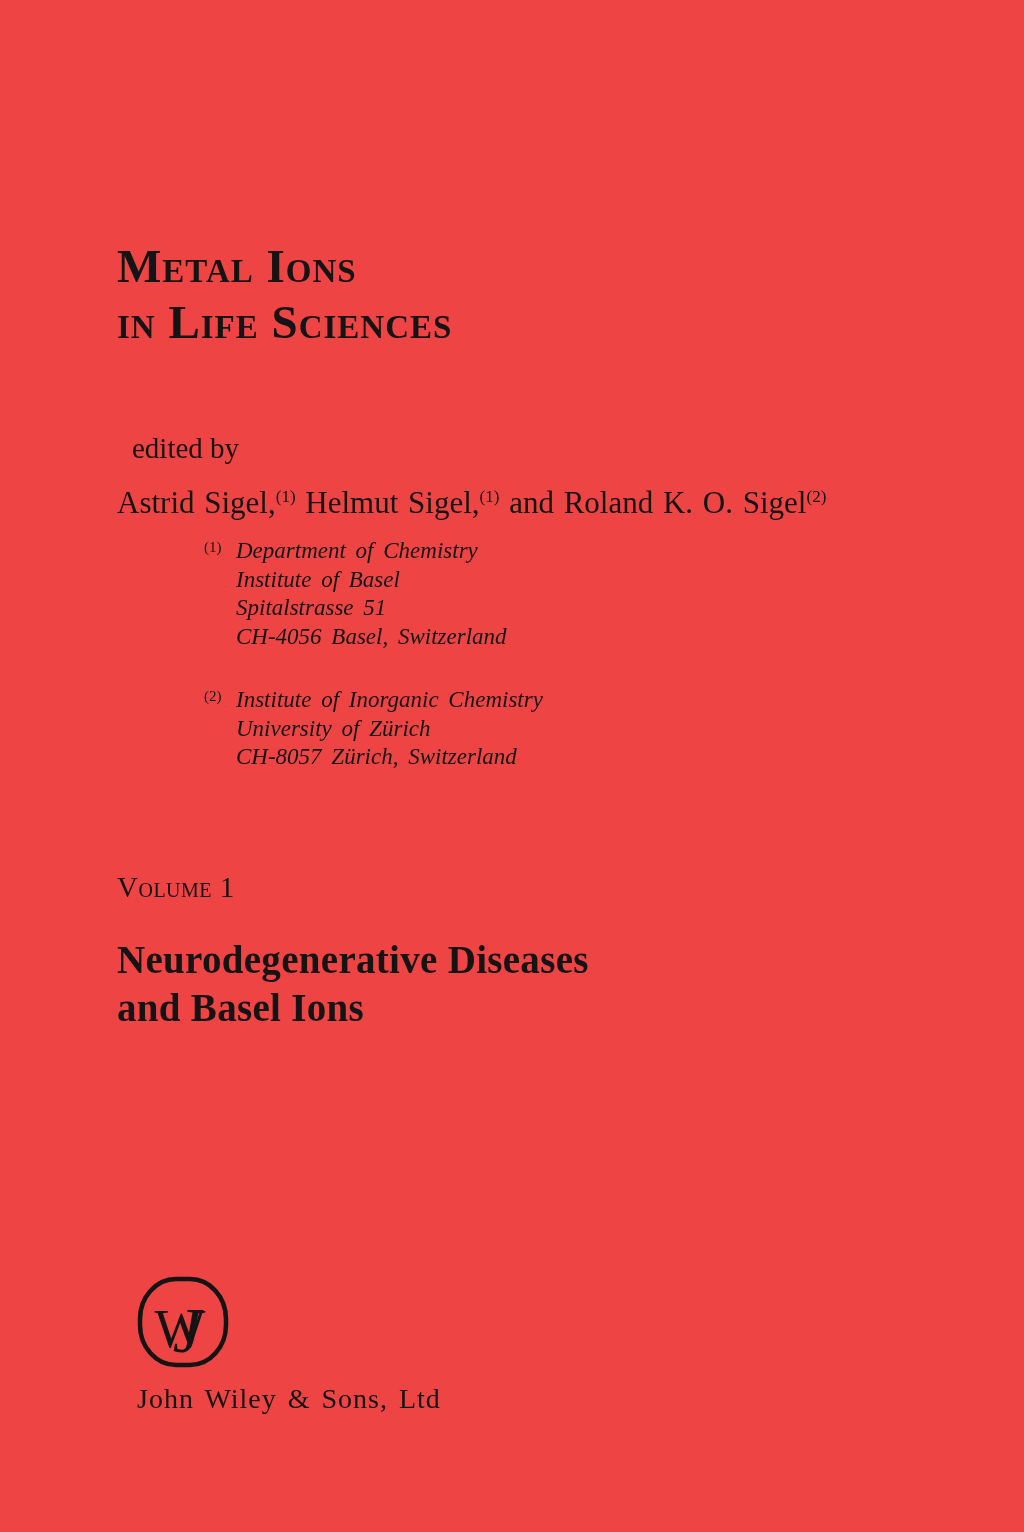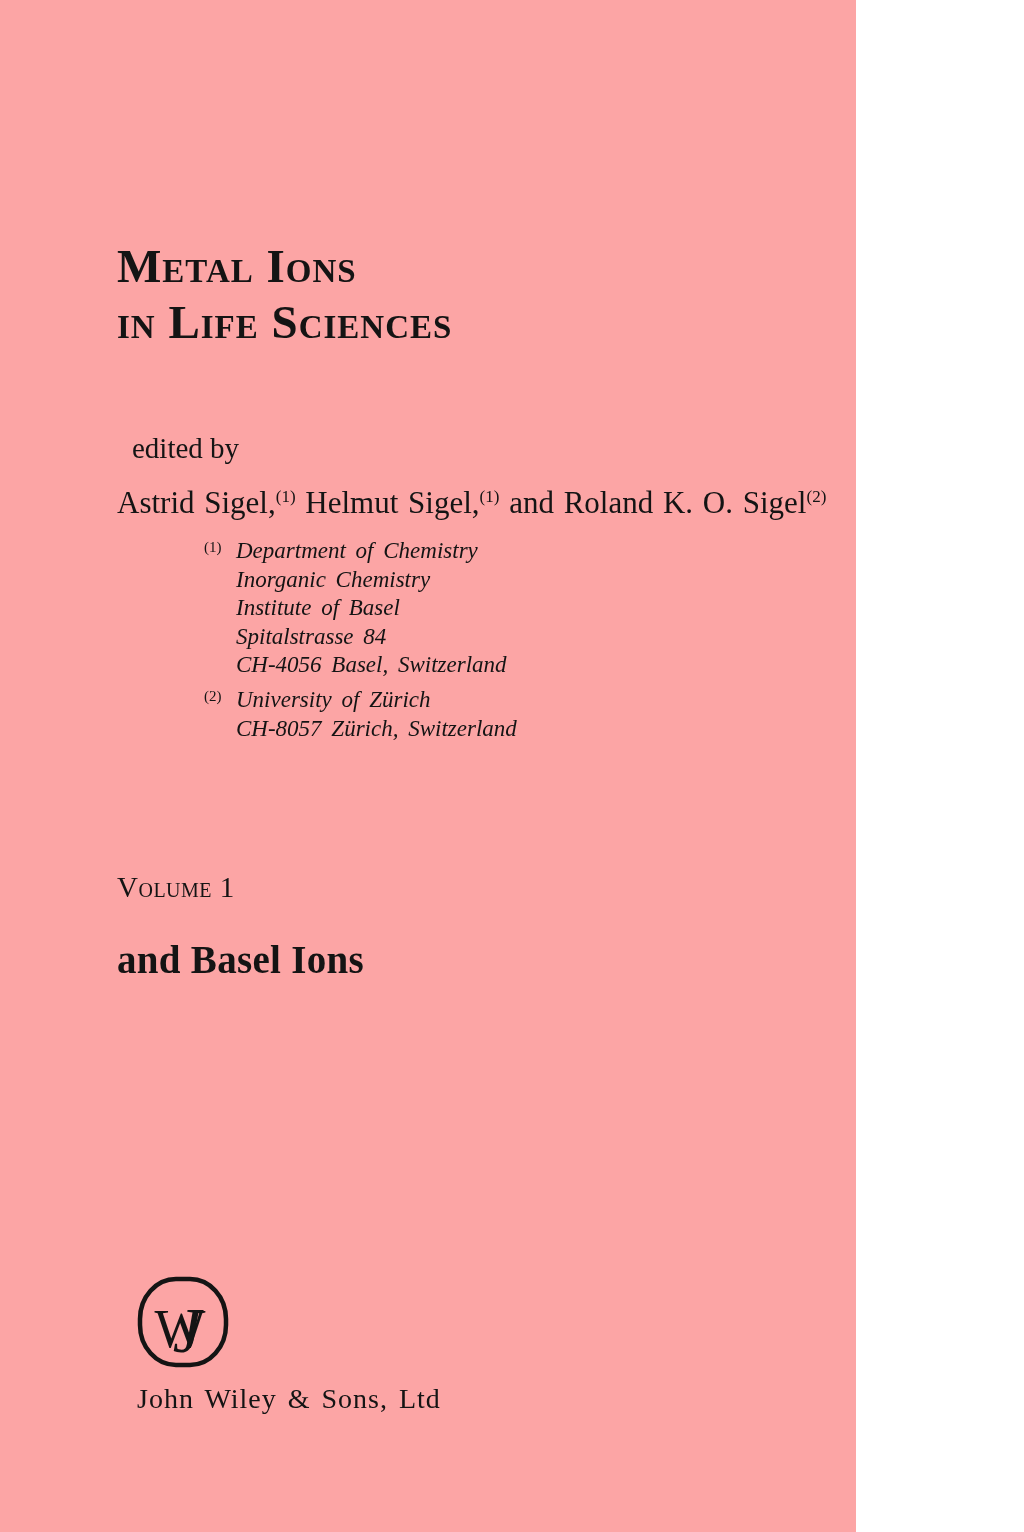--- a/index.html
+++ b/index.html
@@ -1,20 +1,20 @@
 <!DOCTYPE html>
 <html><head>
 <meta charset="utf-8">
 <style>
   html, body { margin: 0; padding: 0; background: #ffffff; }
   .page {
     position: relative;
-    width: 856px;
+    width: 1024px;
     height: 1532px;
-    background: #fca5a5;
+    background: #ef4444;
     color: #141414;
     font-family: "Liberation Serif", "DejaVu Serif", serif;
     overflow: hidden;
   }
   .series-title {
     position: absolute;
     left: 117px;
     top: 238px;
     margin: 0;
     font-size: 47px;
@@ -125,38 +125,39 @@
   <div class="editors">
     <span>Astrid Sigel,</span><sup>(1)</sup>
     <span>Helmut Sigel,</span><sup>(1)</sup>
     <span>and Roland K. O. Sigel</span><sup>(2)</sup>
   </div>
 
   <div class="affil affil-1">
     <span class="marker">(1)</span>
     <div class="lines">
       <div>Department of Chemistry</div>
-      <div>Inorganic Chemistry</div>
       <div>Institute of Basel</div>
-      <div>Spitalstrasse 84</div>
+      <div>Spitalstrasse 51</div>
       <div>CH-4056 Basel, Switzerland</div>
     </div>
   </div>
 
   <div class="affil affil-2">
     <span class="marker">(2)</span>
     <div class="lines">
+      <div>Institute of Inorganic Chemistry</div>
       <div>University of Zürich</div>
       <div>CH-8057 Zürich, Switzerland</div>
     </div>
   </div>
 
   <div class="volume">Volume 1</div>
 
   <h2 class="book-title">
+    <span class="line">Neurodegenerative Diseases</span>
     <span class="line">and Basel Ions</span>
   </h2>
 
   <div class="logo">
     <svg width="92" height="92" viewBox="0 0 92 92">
       <rect x="3" y="3" width="86" height="86" rx="36" ry="40" fill="none" stroke="#141414" stroke-width="4.5"></rect>
       <text x="43" y="71" font-size="54" text-anchor="middle" font-weight="400">W</text>
       <text x="50" y="76" font-size="64" text-anchor="middle" font-style="italic">J</text>
     </svg>
   </div>

